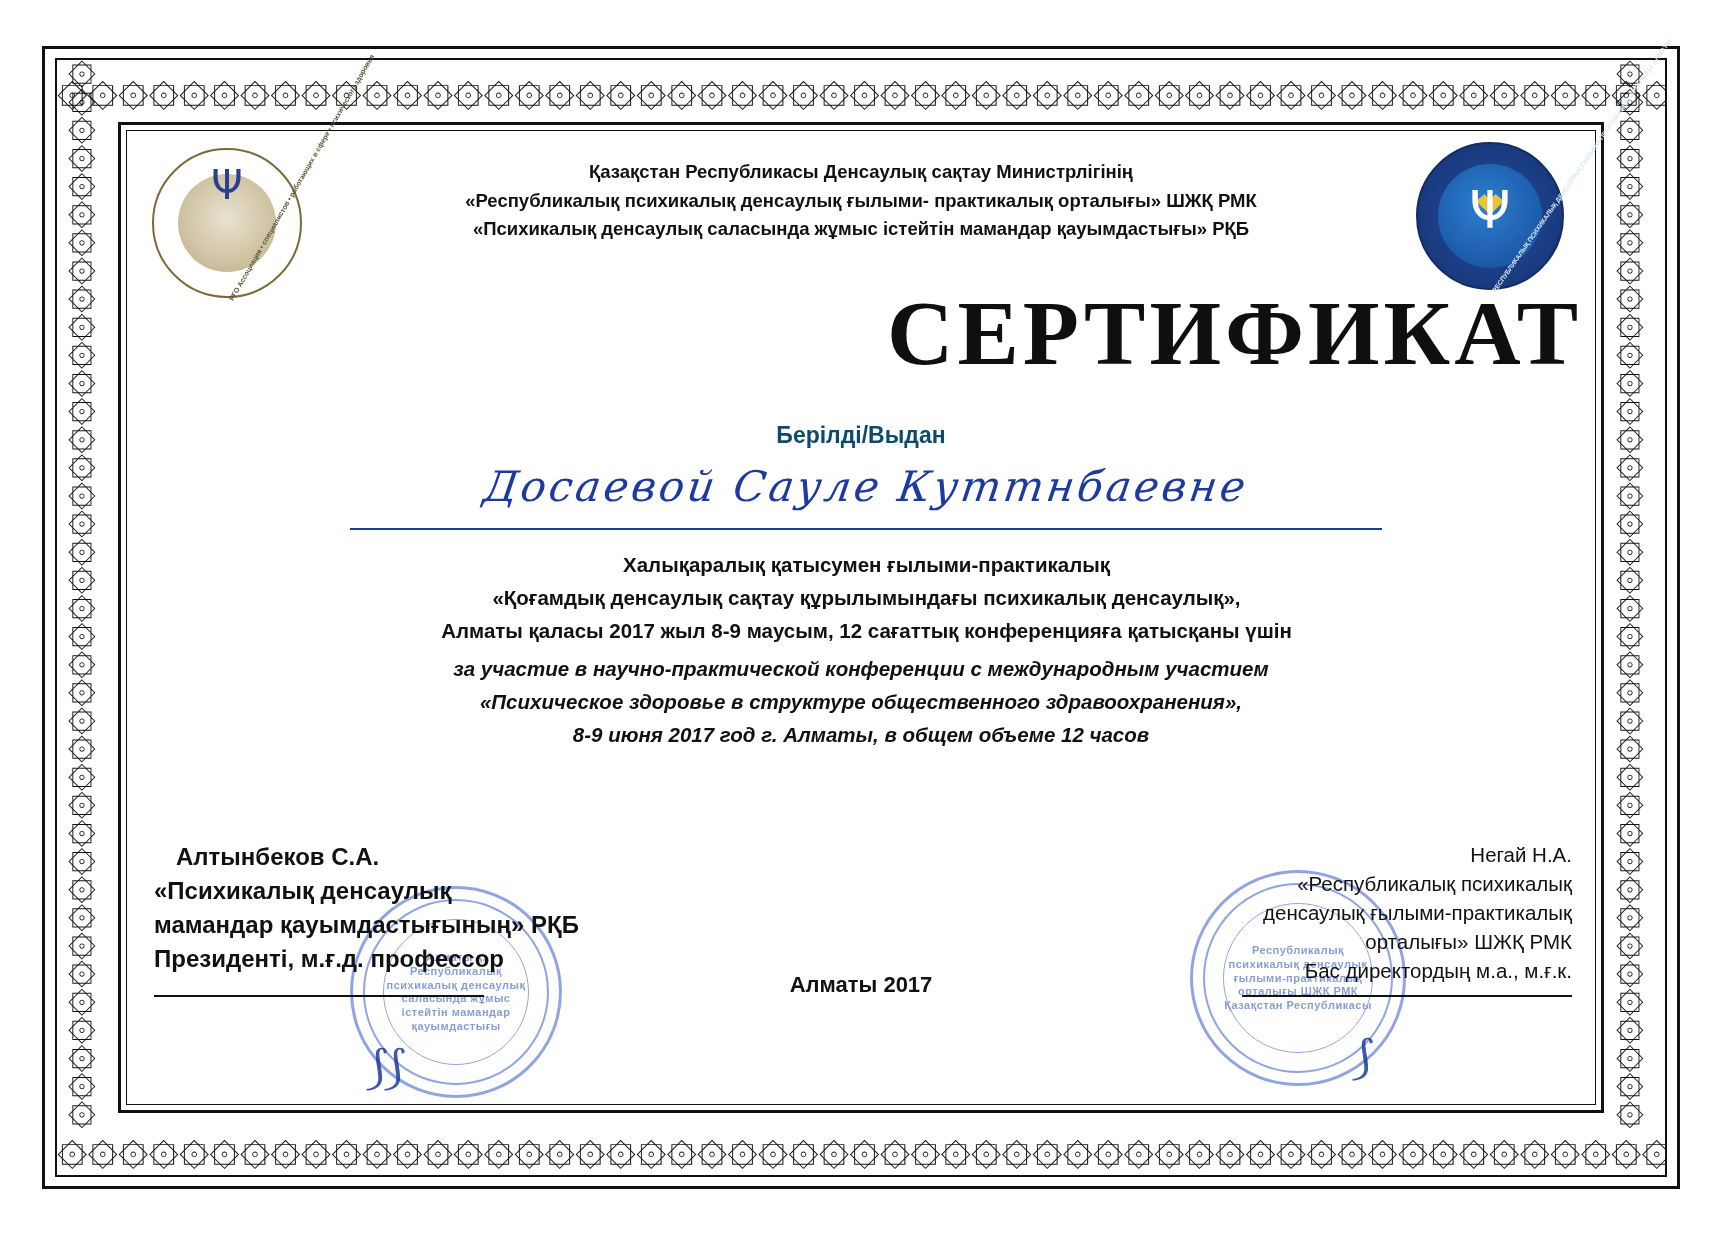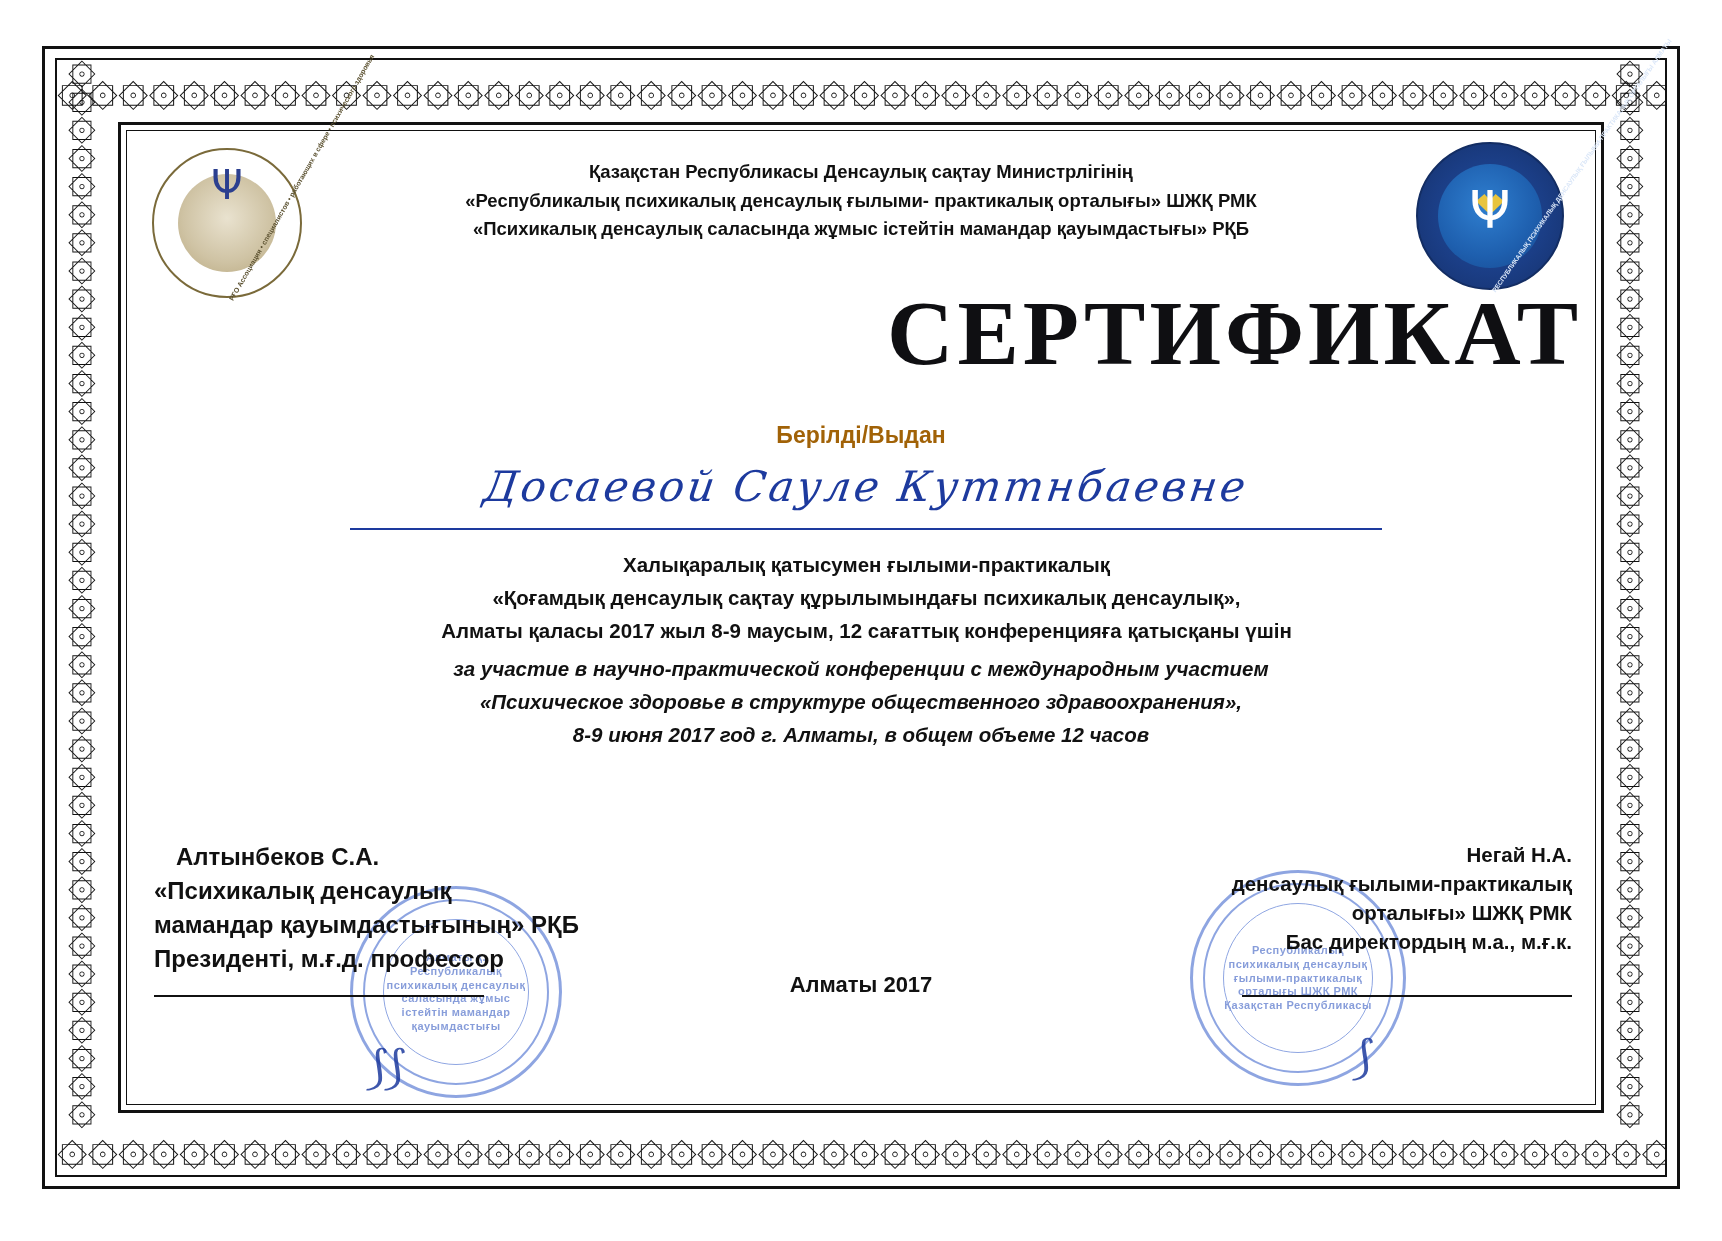--- a/index.html
+++ b/index.html
@@ -128,21 +128,21 @@
     color: #0f0f12;
   }
 
   .issued-to {
     position: absolute;
     left: 0; right: 0;
     top: 282px;
     text-align: center;
     font-size: 23px;
     font-weight: bold;
-    color: #a16207;
+    color: #0c4a6e;
   }
 
   .name-wrap {
     position: absolute;
     left: 210px;
     right: 200px;
     top: 322px;
     height: 68px;
   }
   .name-hand {
@@ -196,21 +196,21 @@
     line-height: 1.42;
   }
   .sig-left .nm { margin-left: 22px; }
   .sig-right {
     position: absolute;
     right: 10px;
     top: 700px;
     width: 470px;
     text-align: right;
     font-size: 20.5px;
-    font-weight: bold;
+    font-weight: normal;
     color: #111;
     line-height: 1.42;
   }
   .sig-line-left {
     position: absolute;
     left: 14px;
     top: 855px;
     width: 330px;
     border-bottom: 2px solid #111;
   }
@@ -441,20 +441,21 @@
 
     <div class="sig-left">
       <div class="nm">Алтынбеков С.А.</div>
       <div>«Психикалық денсаулық</div>
       <div>мамандар қауымдастығының» РҚБ</div>
       <div>Президенті,  м.ғ.д. профессор</div>
     </div>
 
     <div class="sig-right">
       <div>Негай Н.А.</div>
+      <div>«Республикалық психикалық</div>
       <div>денсаулық ғылыми-практикалық</div>
       <div>орталығы» ШЖҚ РМК</div>
       <div>Бас директордың м.а.,  м.ғ.к.</div>
     </div>
 
     <div class="sig-scribble scribble-left">⟆⟆</div>
     <div class="sig-scribble scribble-right">⟆</div>
 
     <div class="sig-line-left"></div>
     <div class="sig-line-right"></div>

